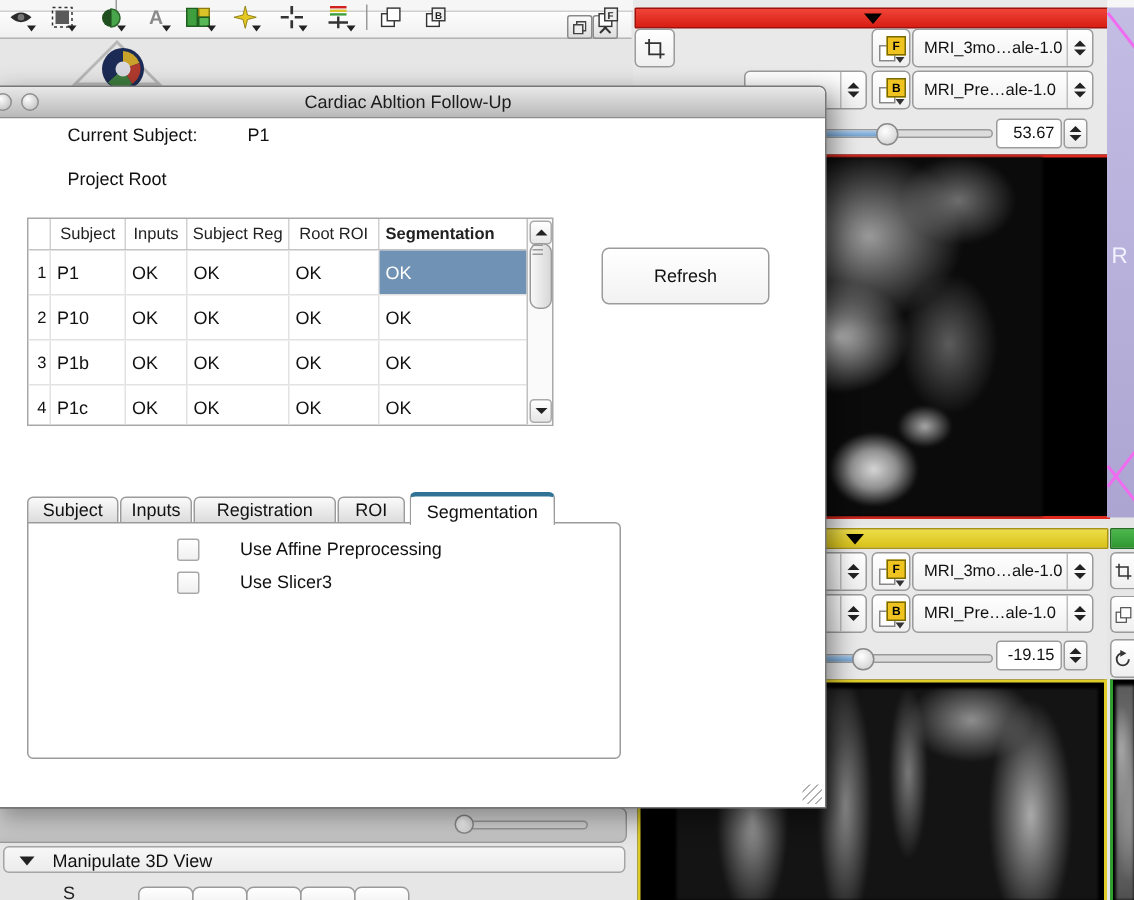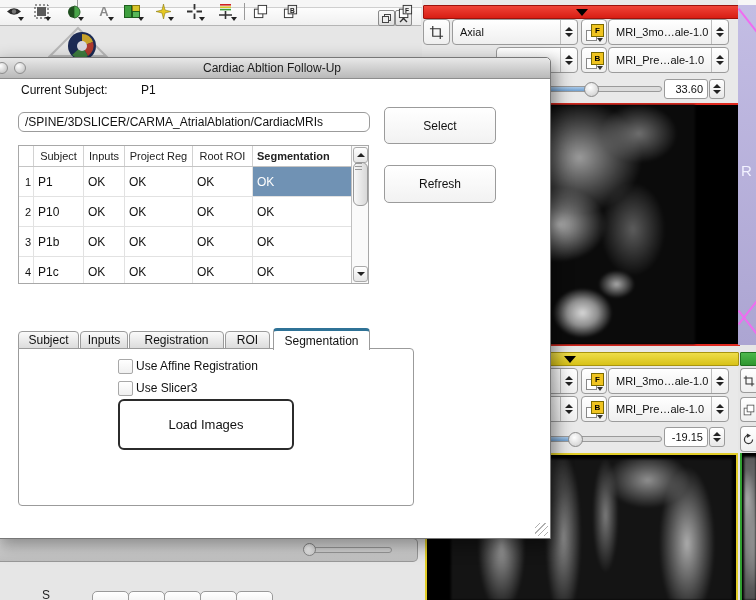--- a/index.html
+++ b/index.html
@@ -78,21 +78,21 @@
   .rmark{position:absolute;left:3px;top:157px;color:#f2f2ff;font-size:15px;}
 
   
   .dialog{position:absolute;left:-7px;top:57px;width:556px;height:480px;background:#fff;border:1px solid #777;
           border-radius:5px 5px 0 0;box-shadow:4px 6px 18px rgba(0,0,0,.45);}
   .titlebar{position:absolute;left:0;top:0;right:0;height:20px;border-radius:5px 5px 0 0;
             background:linear-gradient(#e8e8e8,#b9b9b9);border-bottom:1px solid #8d8d8d;}
   .titletext{position:absolute;left:0;right:0;top:3px;text-align:center;font-size:12px;color:#1c1c1c;}
   .tl-circle{position:absolute;top:4px;width:12px;height:12px;border-radius:50%;
              background:radial-gradient(circle at 35% 30%,#fdfdfd,#b9b9b9);border:1px solid #8f8f8f;box-sizing:border-box;}
-  .dlg-label{position:absolute;font-size:12px;color:#111;}
+  .dlg-label{position:absolute;font-size:12px;color:#111;margin-left:24px;}
   .pathfield{position:absolute;left:24px;top:54px;width:352px;height:20px;border:1px solid #9b9b9b;border-radius:6px;
              background:#fff;font-size:12px;color:#111;display:flex;align-items:center;padding-left:6px;box-sizing:border-box;}
 
   .ptable{position:absolute;left:24px;top:87px;width:351px;height:139px;border:1px solid #a8a8a8;background:#fff;box-sizing:border-box;}
   .thead{display:flex;height:20px;border-bottom:1px solid #c4c4c4;font-size:11px;color:#222;align-items:center;}
   .thead .c{border-right:1px solid #d2d2d2;height:100%;display:flex;align-items:center;justify-content:center;box-sizing:border-box;}
   .trow{display:flex;height:29px;border-bottom:1px solid #e2e2e2;font-size:12px;color:#111;align-items:stretch;}
   .trow .c{border-right:1px solid #e2e2e2;display:flex;align-items:center;padding-left:4px;box-sizing:border-box;}
   .c.n{width:15px;justify-content:flex-end;padding-right:2px;padding-left:0;font-size:11px;}
   .c.w1{width:50px;} .c.w2{width:41px;} .c.w3{width:68px;} .c.w4{width:60px;} .c.w5{flex:1;border-right:none;}
@@ -164,27 +164,20 @@
   <div class="abs" style="left:422px;top:0;width:316px;height:103px;background:#e9e9e9"></div>
   <div class="bar red" style="left:423px;top:5px;width:314px">
     <div class="tri" style="left:152px"></div>
   </div>
 
   <div class="icon-btn" style="left:423px;top:19px;width:27px;height:26px">
     <svg width="15" height="15" viewBox="0 0 16 16">
       <path d="M4 1 V12 H15 M1 4 H12 V15" fill="none" stroke="#333" stroke-width="1.3"></path>
     </svg>
   </div>
-  <div class="combo" style="left:452px;top:19px;width:126px">
-    <span class="lbl">Axial</span>
-    <span class="stepper">
-        <span class="up4"></span>
-        <span class="dn4"></span>
-      </span>
-  </div>
   <div class="layer-btn" style="left:581px;top:19px">
     <span class="sq-back"></span>
     <span class="sq-front">F</span>
     <span class="mini-tri"></span>
   </div>
   <div class="combo" style="left:608px;top:19px;width:121px">
     <span class="lbl">MRI_3mo…ale-1.0</span>
     <span class="stepper">
         <span class="up4"></span>
         <span class="dn4"></span>
@@ -207,21 +200,21 @@
     <span class="stepper">
         <span class="up4"></span>
         <span class="dn4"></span>
       </span>
   </div>
 
   <div class="sld-track" style="left:470px;top:86px;width:190px">
     <div class="sld-fill" style="width:124px"></div>
   </div>
   <div class="sld-handle" style="left:584px;top:82px"></div>
-  <div class="valbox" style="left:664px;top:79px;width:44px">33.60</div>
+  <div class="valbox" style="left:664px;top:79px;width:44px">53.67</div>
   <div class="spinbtn" style="left:709px;top:79px">
       <span class="up4"></span>
       <span class="dn4"></span>
     </div>
 
   <div class="slice-view" style="left:545px;top:103px;width:195px;height:243px;border:2px solid #e02a20">
     <div class="mri mri-axial" style="left:0;top:0;width:148px;height:239px"></div>
   </div>
 
   <div class="strip3d">
@@ -394,51 +387,53 @@
   <div class="sld-handle" style="left:303px;top:543px;width:11px;height:11px"></div>
 
   <div class="tb-icon" style="left:395px">
     <svg width="15" height="15" viewBox="0 0 16 16">
       <rect x="1.5" y="5.5" width="9" height="9" fill="#fff" stroke="#333"></rect>
       <rect x="5.5" y="1.5" width="9" height="9" fill="#eee" stroke="#333"></rect>
       <text x="7.5" y="9.5" font-size="7" font-family="Liberation Sans, sans-serif" font-weight="bold" fill="#222">F</text>
     </svg>
   </div>
 
+  <div class="manipbar">
+    <div class="manip-tri"></div>
+    <div class="manip-label">Manipulate 3D View</div>
+  </div>
 
   <div class="abs" style="left:42px;top:588px;font-size:12px;color:#222">S</div>
   <div class="partialbtn" style="left:92px"></div>
   <div class="partialbtn" style="left:128px"></div>
   <div class="partialbtn" style="left:164px"></div>
   <div class="partialbtn" style="left:200px"></div>
   <div class="partialbtn" style="left:236px"></div>
 
   <div class="dialog">
     <div class="titlebar">
       <div class="tl-circle" style="left:2px"></div>
       <div class="tl-circle" style="left:20px"></div>
       <div class="titletext">Cardiac Abltion Follow-Up</div>
     </div>
 
     <div class="dlg-label" style="left:27px;top:25px">Current Subject:</div>
     <div class="dlg-label" style="left:147px;top:25px">P1</div>
     <div class="dlg-label" style="left:27px;top:54px">Project Root</div>
 
-    <div class="pathfield">/SPINE/3DSLICER/CARMA_AtrialAblation/CardiacMRIs</div>
-
-    <div class="btn" style="left:390px;top:49px;width:110px;height:35px">Select</div>
-    <div class="btn" style="left:390px;top:107px;width:110px;height:36px">Refresh</div>
+
+    <div class="btn" style="left:407px;top:107px;width:110px;height:36px">Refresh</div>
 
     <div class="ptable">
       <div style="position:absolute;left:0;top:0;right:16px;bottom:0;overflow:hidden">
         <div class="thead">
           <div class="c n"></div>
           <div class="c w1">Subject</div>
           <div class="c w2">Inputs</div>
-          <div class="c w3">Project Reg</div>
+          <div class="c w3">Subject Reg</div>
           <div class="c w4">Root ROI</div>
           <div class="c w5" style="font-weight:bold;justify-content:flex-start;padding-left:4px">Segmentation</div>
         </div>
         <div class="trow">
           <div class="c n">1</div>
           <div class="c w1">P1</div>
           <div class="c w2">OK</div>
           <div class="c w3">OK</div>
           <div class="c w4">OK</div>
           <div class="c w5 cell-sel">OK</div>
@@ -482,22 +477,21 @@
 
     <div class="tab" style="left:24px;width:61px">Subject</div>
     <div class="tab" style="left:86px;width:48px">Inputs</div>
     <div class="tab" style="left:135px;width:95px">Registration</div>
     <div class="tab" style="left:231px;width:45px">ROI</div>
     <div class="tab active" style="left:279px;width:97px">Segmentation</div>
 
     <div class="tabpanel"></div>
 
     <div class="cbox" style="left:124px;top:301px"></div>
-    <div class="dlg-label" style="left:142px;top:301px">Use Affine Registration</div>
+    <div class="dlg-label" style="left:142px;top:301px">Use Affine Preprocessing</div>
     <div class="cbox" style="left:124px;top:323px"></div>
     <div class="dlg-label" style="left:142px;top:323px">Use Slicer3</div>
 
-    <div class="loadbtn">Load Images</div>
 
     <div class="gripcorner"></div>
   </div>
 
 </div>
 
 </body></html>

